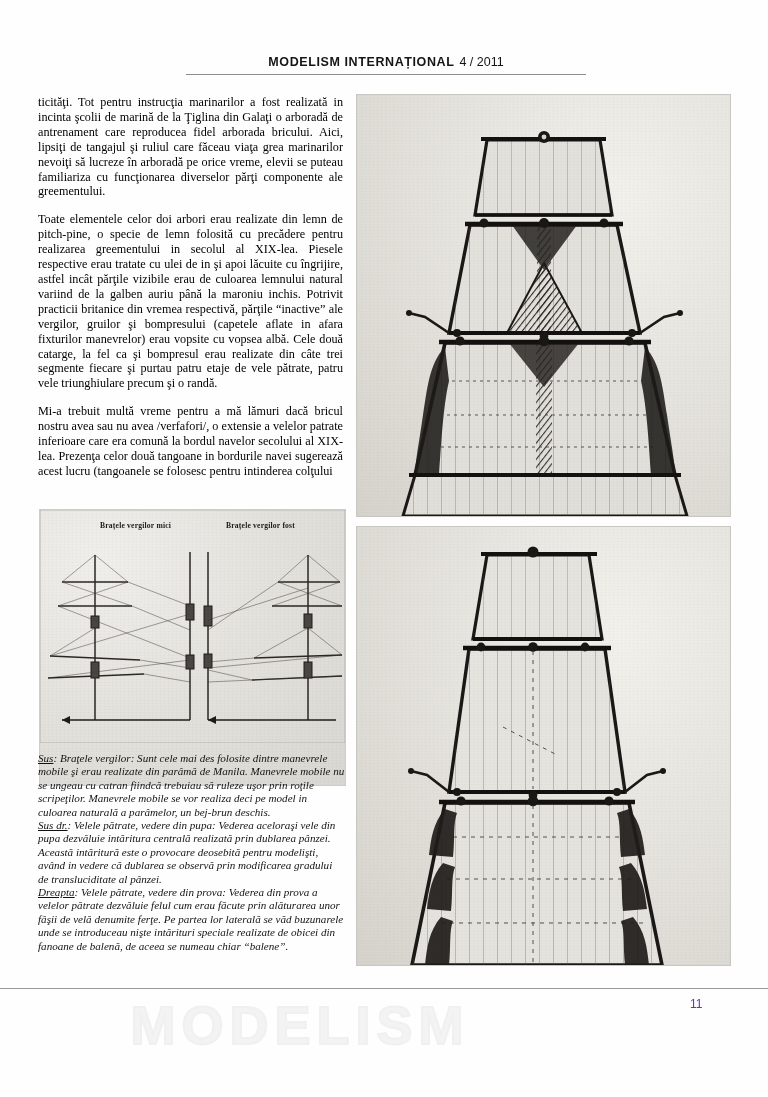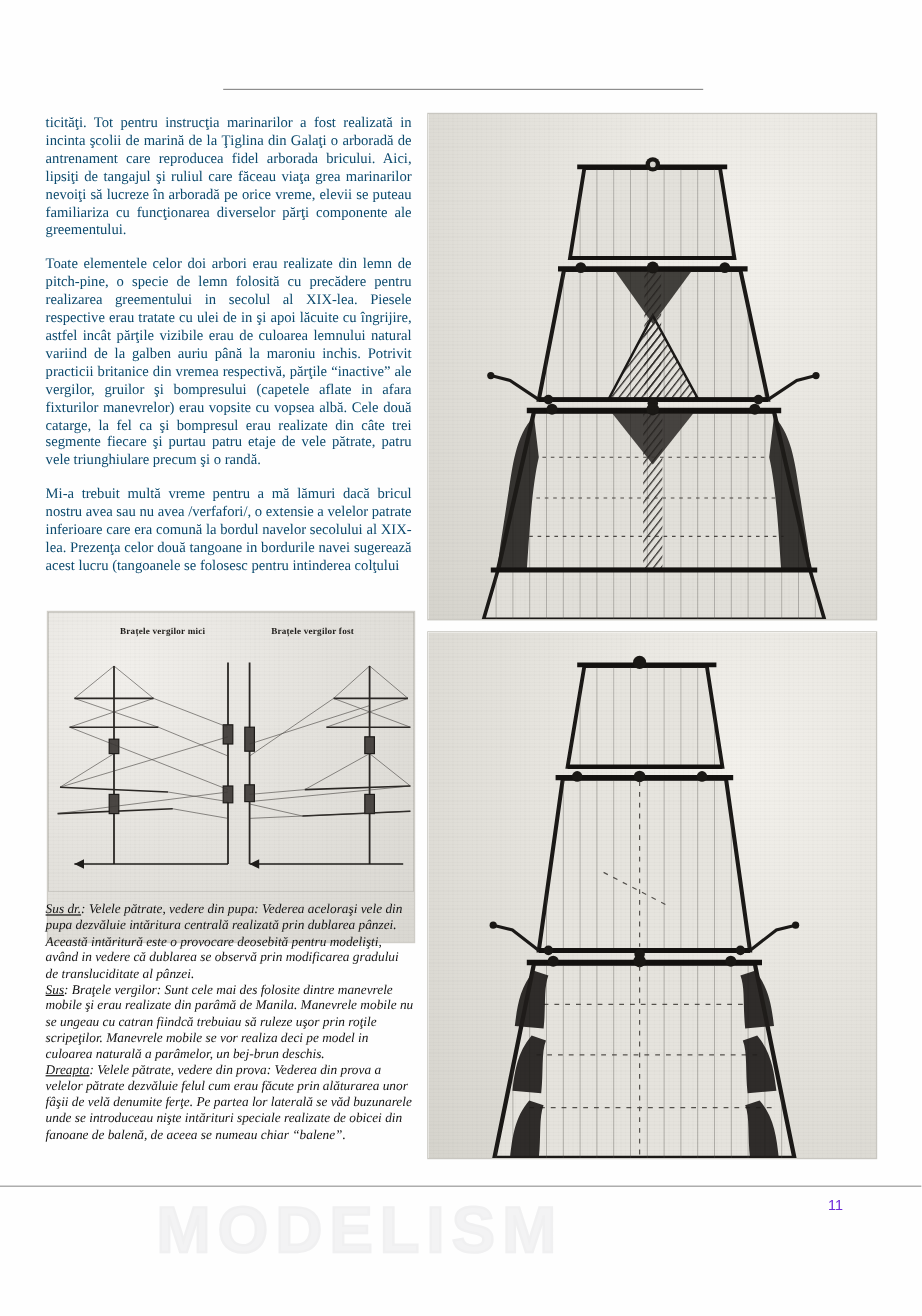--- a/index.html
+++ b/index.html
@@ -61,21 +61,21 @@
   .left-col {
     position: absolute;
     left: 38px;
     top: 95px;
     width: 305px;
   }
   .body-par {
     font-size: 12.2px;
     line-height: 14.9px;
     text-align: justify;
-    color: #0c4a6e;
+    color: #000000;
     margin: 0 0 13px 0;
     hyphens: manual;
   }
 
   
   .figure-diagram {
     position: absolute;
     left: 40px;
     top: 510px;
     width: 305px;
@@ -173,20 +173,23 @@
     font-family: "Liberation Sans", "DejaVu Sans", sans-serif;
     font-size: 12px;
     color: #6d28d9;
   }
 </style>
 </head>
 <body>
 
 <div class="page">
 
+  <div class="masthead">
+    <span class="masthead-title">MODELISM  INTERNAȚIONAL</span><span class="masthead-issue">4 / 2011</span>
+  </div>
   <div class="masthead-rule"></div>
 
   <div class="left-col">
     <p class="body-par">ticităţi. Tot pentru instrucţia marinarilor a fost realizată in incinta şcolii de marină de la Ţiglina din Galaţi o arboradă de antrenament care reproducea fidel arborada bricului. Aici, lipsiţi de tangajul şi ruliul care făceau viaţa grea marinarilor nevoiţi să lucreze în arboradă pe orice vreme, elevii se puteau familiariza cu funcţionarea diverselor părţi componente ale greementului.</p>
     <p class="body-par">Toate elementele celor doi arbori erau realizate din lemn de pitch-pine, o specie de lemn folosită cu precădere pentru realizarea greementului in secolul al XIX-lea. Piesele respective erau tratate cu ulei de in şi apoi lăcuite cu îngrijire, astfel incât părţile vizibile erau de culoarea lemnului natural variind de la galben auriu până la maroniu inchis. Potrivit practicii britanice din vremea respectivă, părţile “inactive” ale vergilor, gruilor şi bompresului (capetele aflate in afara fixturilor manevrelor) erau vopsite cu vopsea albă. Cele două catarge, la fel ca şi bompresul erau realizate din câte trei segmente fiecare şi purtau patru etaje de vele pătrate, patru vele triunghiulare precum şi o randă.</p>
     <p class="body-par">Mi-a trebuit multă vreme pentru a mă lămuri dacă bricul nostru avea sau nu avea /verfafori/, o extensie a velelor patrate inferioare care era comună la bordul navelor secolului al XIX-lea. Prezenţa celor două tangoane in bordurile navei sugerează acest lucru (tangoanele se folosesc pentru intinderea colţului</p>
   </div>
 
   <div class="figure-diagram">
     <svg width="305" height="233" viewBox="0 0 305 233">
@@ -260,22 +263,22 @@
       </g>
 
       <rect x="0" y="0" width="305" height="233" fill="none" stroke="#b9b7b1" stroke-width="1"></rect>
     </svg>
     <div class="grain"></div>
     <span class="fd-label fd-label-left">Brațele vergilor mici</span>
     <span class="fd-label fd-label-right">Brațele vergilor fost</span>
   </div>
 
   <div class="caption-block">
+    <p class="cap-par"><span class="cap-lead">Sus</span><span>: </span><span>Braţele vergilor: Sunt cele mai des folosite dintre manevrele mobile şi erau realizate din parâmă de Manila. Manevrele mobile nu se ungeau cu catran fiindcă trebuiau să ruleze uşor prin roţile scripeţilor. Manevrele mobile se vor realiza deci pe model in culoarea naturală a parâmelor, un bej-brun deschis.</span></p>
     <p class="cap-par"><span class="cap-lead">Sus dr.</span><span>: </span><span>Velele pătrate, vedere din pupa: Vederea aceloraşi vele din pupa dezvăluie intăritura centrală realizată prin dublarea pânzei. Această intăritură este o provocare deosebită pentru modelişti, având in vedere că dublarea se observă prin modificarea gradului de transluciditate al pânzei.</span></p>
-    <p class="cap-par"><span class="cap-lead">Sus</span><span>: </span><span>Braţele vergilor: Sunt cele mai des folosite dintre manevrele mobile şi erau realizate din parâmă de Manila. Manevrele mobile nu se ungeau cu catran fiindcă trebuiau să ruleze uşor prin roţile scripeţilor. Manevrele mobile se vor realiza deci pe model in culoarea naturală a parâmelor, un bej-brun deschis.</span></p>
     <p class="cap-par"><span class="cap-lead">Dreapta</span><span>: </span><span>Velele pătrate, vedere din prova: Vederea din prova a velelor pătrate dezvăluie felul cum erau făcute prin alăturarea unor fâşii de velă denumite ferţe. Pe partea lor laterală se văd buzunarele unde se introduceau nişte intărituri speciale realizate de obicei din fanoane de balenă, de aceea se numeau chiar “balene”.</span></p>
   </div>
 
   <div class="photo photo-stern">
     <svg width="373" height="421" viewBox="0 0 373 421">
       <defs>
         <pattern id="seamS" width="14" height="6" patternUnits="userSpaceOnUse">
           <line x1="0" y1="0" x2="0" y2="6" stroke="#4c4945" stroke-width="0.7"></line>
         </pattern>
         <pattern id="hatchS" width="5" height="5" patternUnits="userSpaceOnUse" patternTransform="rotate(38)">

